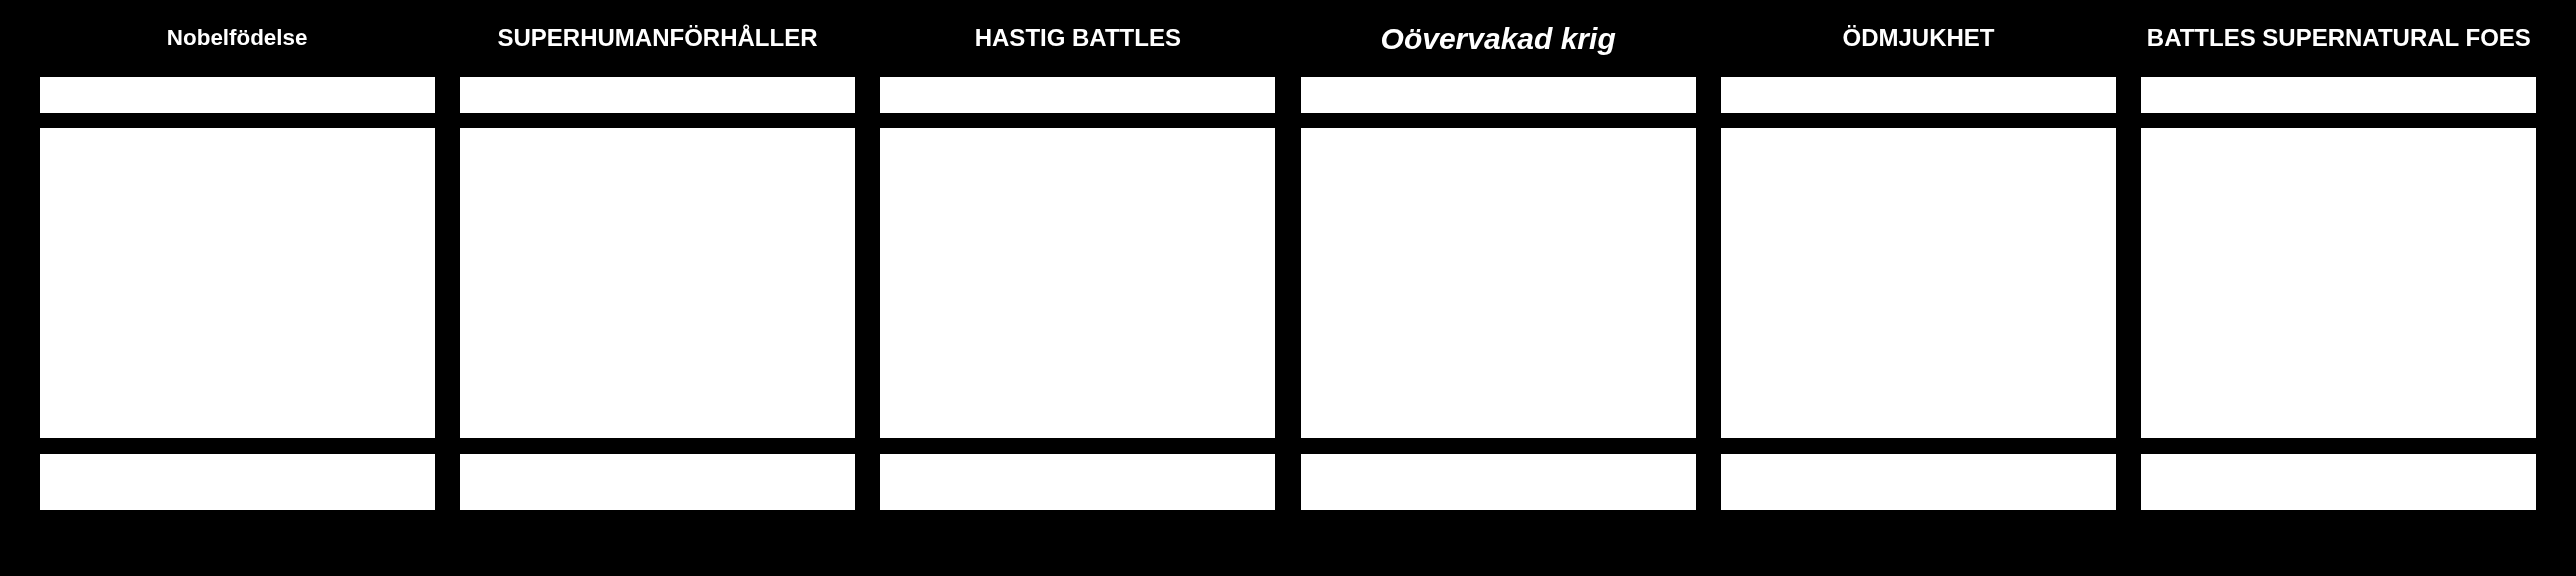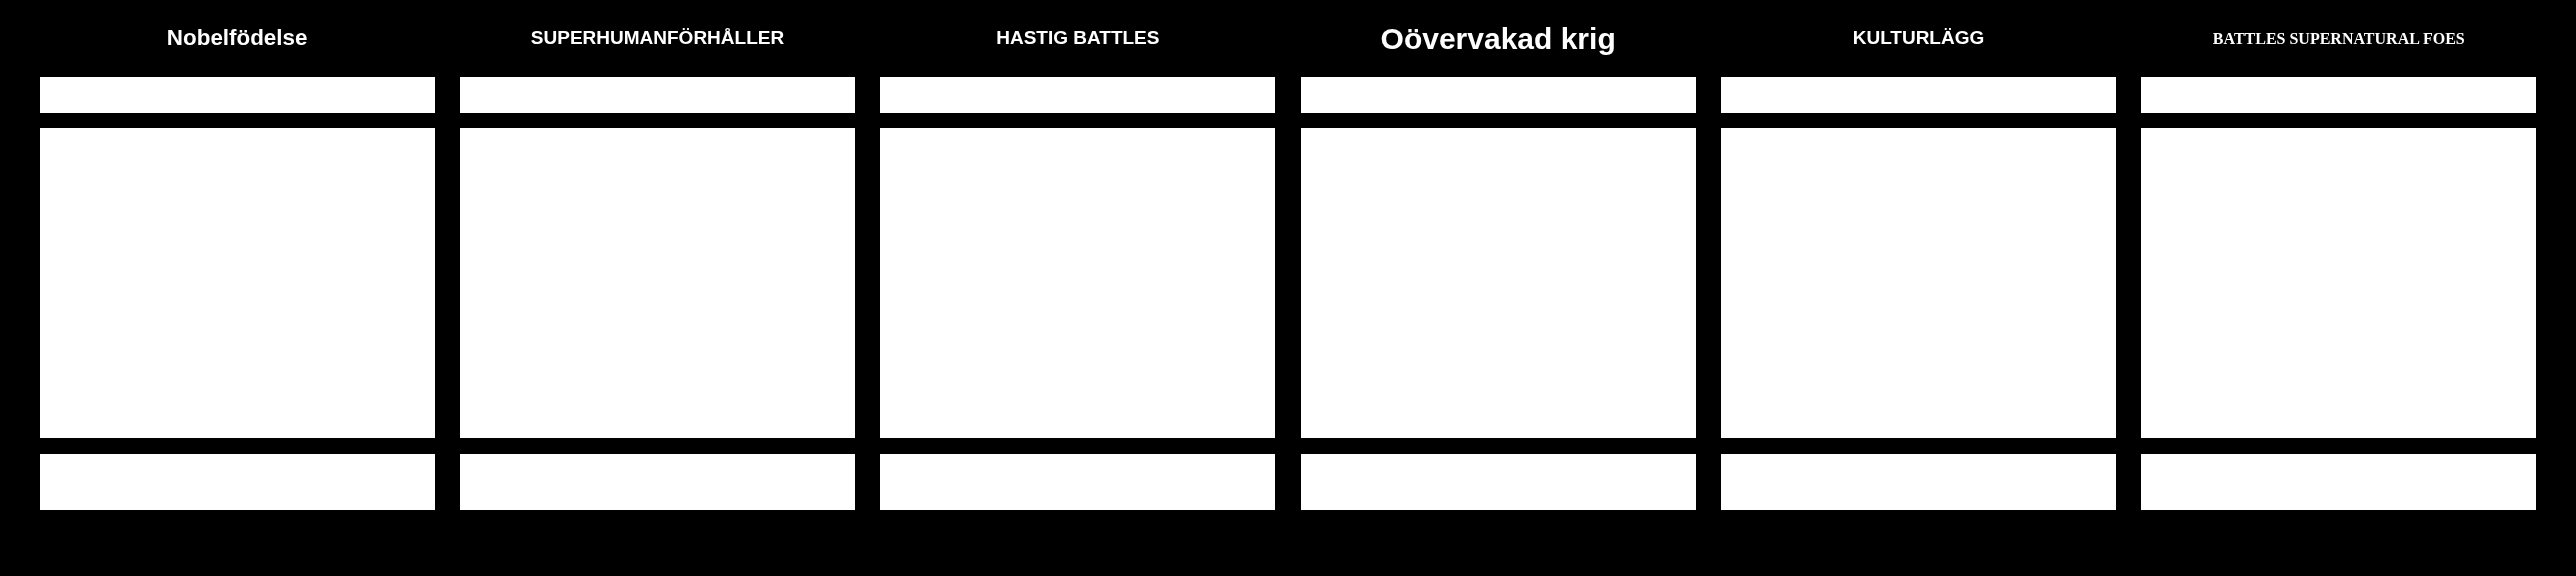--- a/index.html
+++ b/index.html
@@ -40,23 +40,23 @@
     height: 77px;
     display: flex;
     align-items: center;
     justify-content: center;
     padding: 0 3.6px;
     box-sizing: border-box;
     overflow: hidden;
     white-space: nowrap;
   }
   .size-normal { font-size: 22.4px; }
-  .size-caps   { font-size: 19px; }
-  .size-large  { font-size: 30px; }
-  .size-small  { font-size: 16px; font-family: Liberation Serif, serif; }
+  .size-caps   { font-size: 24px; }
+  .size-large  { font-size: 30px; font-style: italic; }
+  .size-small  { font-size: 24px; }
 
   .cell {
     background: #ffffff;
     box-sizing: border-box;
     width: 100%;
   }
   .cell-top {
     height: 36px;
     margin-bottom: 15.3px;
   }
@@ -95,21 +95,21 @@
   </div>
 
   <div class="panel">
     <div class="panel-title size-large">Oövervakad krig</div>
     <div class="cell cell-top"></div>
     <div class="cell cell-main"></div>
     <div class="cell cell-bottom"></div>
   </div>
 
   <div class="panel">
-    <div class="panel-title size-caps">KULTURLÄGG</div>
+    <div class="panel-title size-caps">ÖDMJUKHET</div>
     <div class="cell cell-top"></div>
     <div class="cell cell-main"></div>
     <div class="cell cell-bottom"></div>
   </div>
 
 
   <div class="panel">
     <div class="panel-title size-small">BATTLES SUPERNATURAL FOES</div>
     <div class="cell cell-top"></div>
     <div class="cell cell-main"></div>

